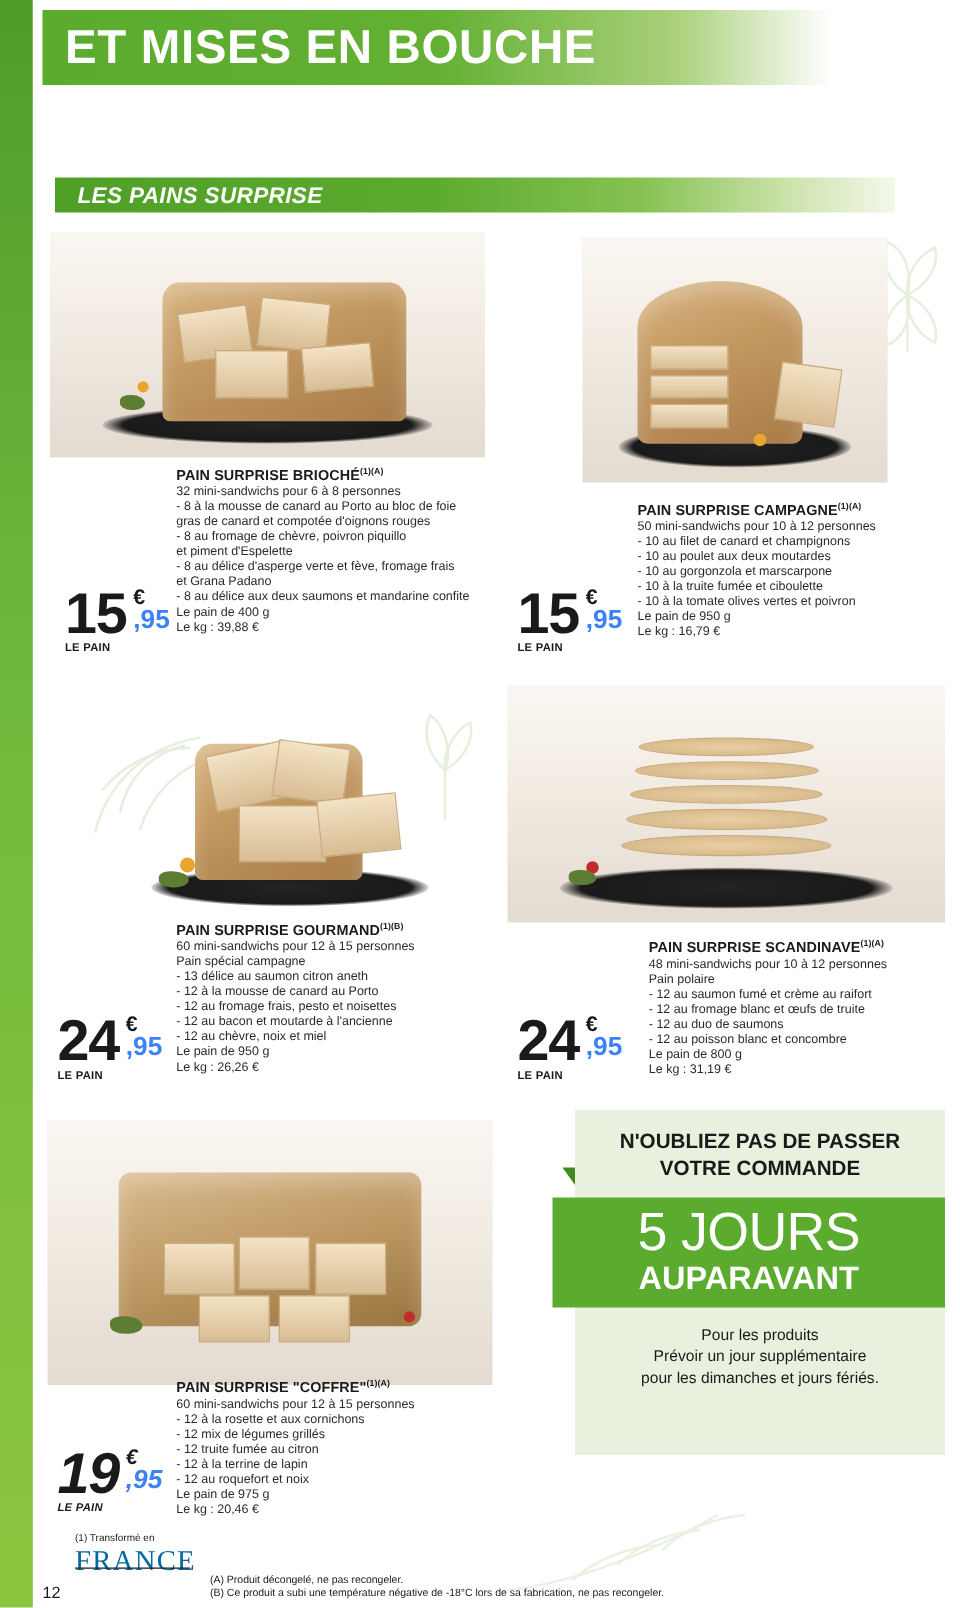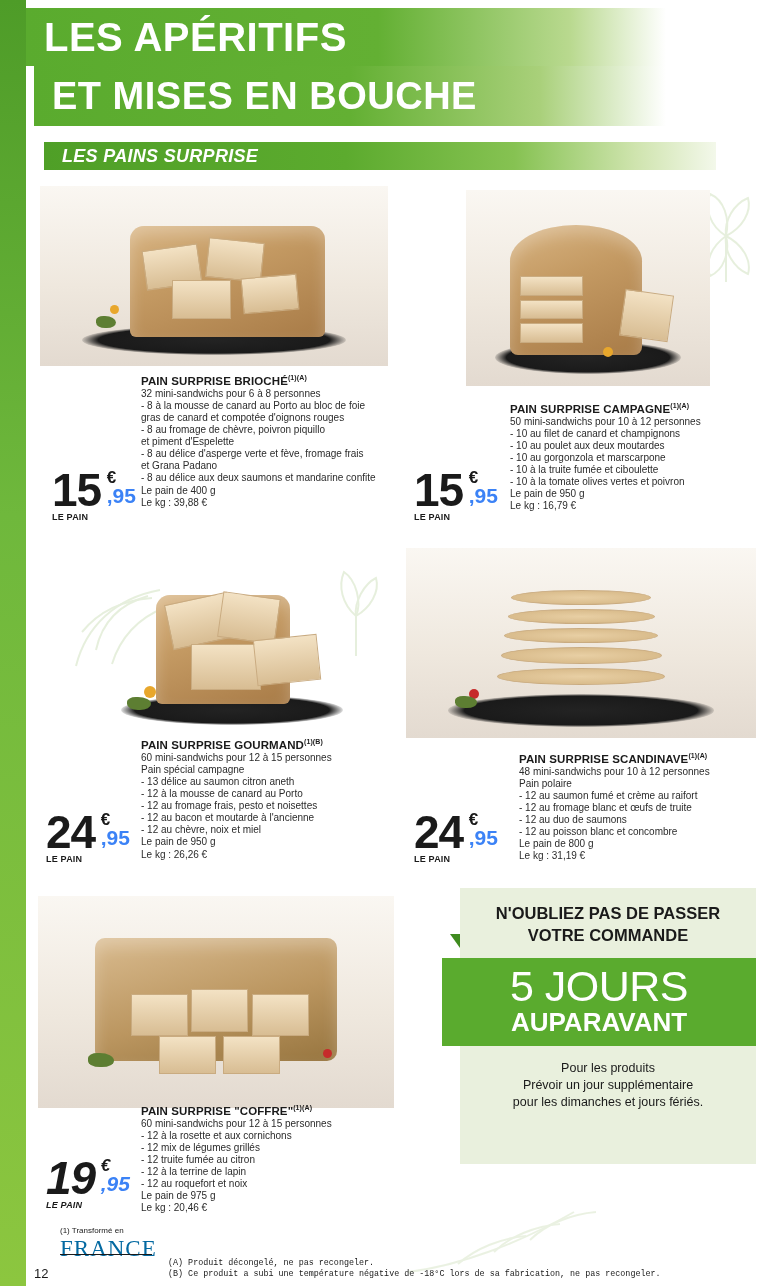--- a/index.html
+++ b/index.html
@@ -232,21 +232,20 @@
     font-size: 23px;
     letter-spacing: 1px;
     color: #0369a1;
   }
   .footer-legal {
     position: absolute;
     left: 168px; top: 1258px;
     font-size: 8.4px;
     color: #1a1a1a;
     line-height: 10.5px;
-    font-family: Liberation Mono, monospace;
   }
   .page-num {
     position: absolute;
     left: 34px; top: 1266px;
     font-size: 13px;
     color: #1a1a1a;
   }
   .footer-line {
     position: absolute;
     left: 60px; top: 1254px;
@@ -255,23 +254,20 @@
   }
 </style>
 </head>
 <body>
 
 <div class="left-bar">
   <div class="left-bar-grad"></div>
 </div>
 
 <div class="title-block">
-  <div class="title-row1">
-    <span>LES APÉRITIFS</span>
-  </div>
   <div class="title-row2">
     <span>ET MISES EN BOUCHE</span>
   </div>
 </div>
 <div class="subtitle-bar">
   <span>LES PAINS SURPRISE</span>
 </div>
 
 <svg class="leaf" style="left:690px; top:186px;" width="72" height="96" viewBox="0 0 72 96">
   <g fill="none" stroke="#cfe0bc" stroke-width="2">

